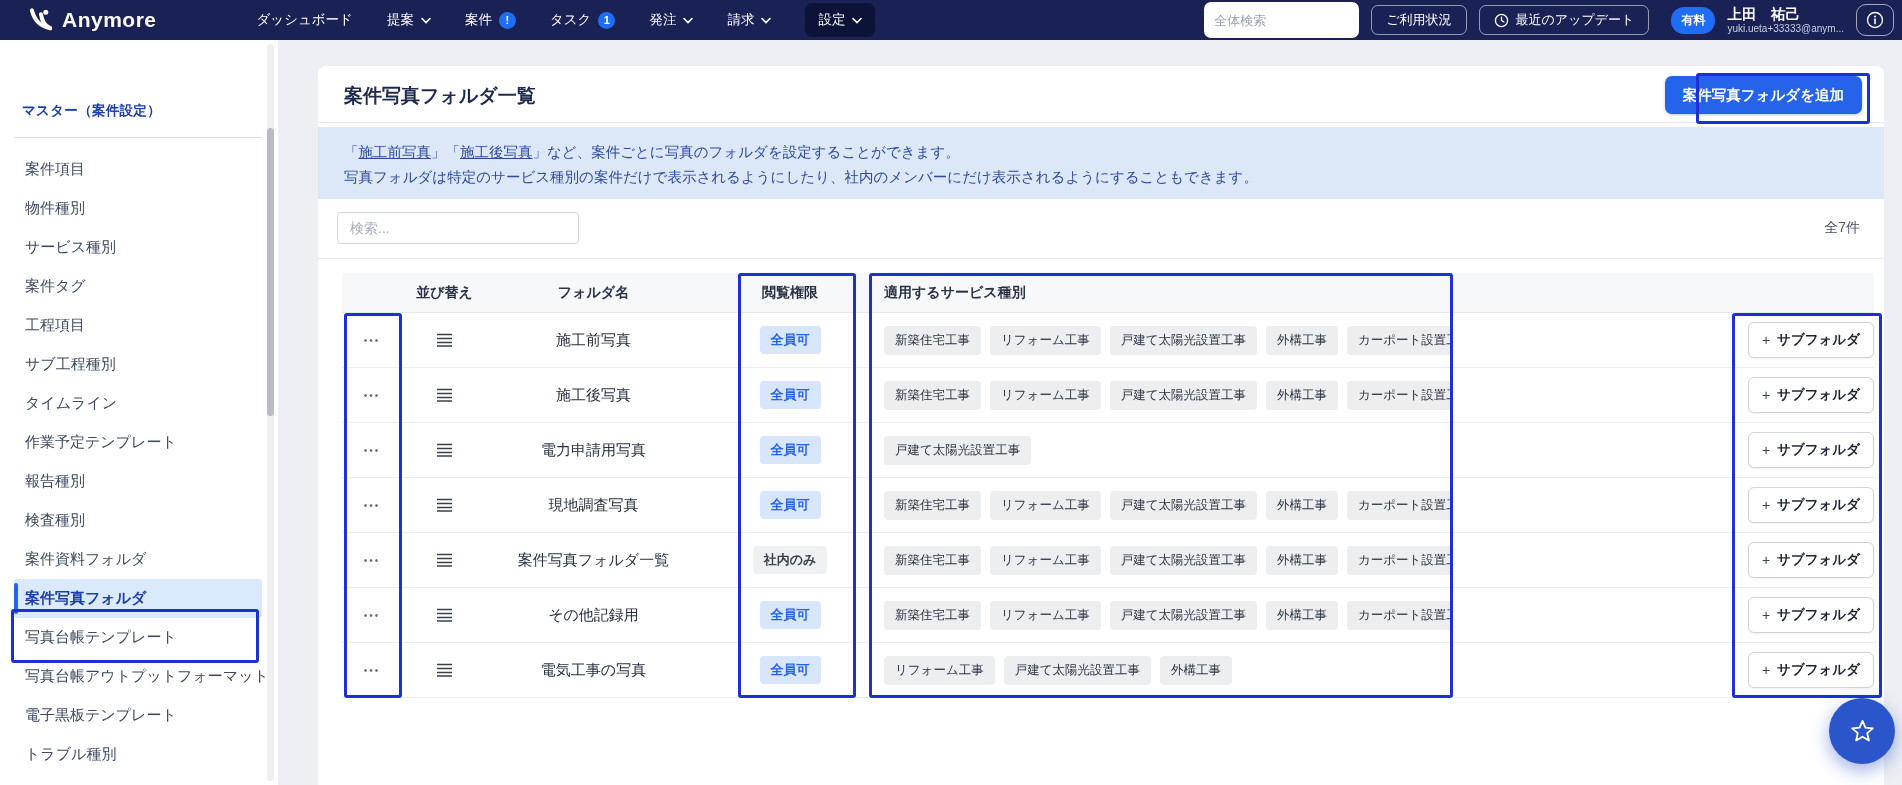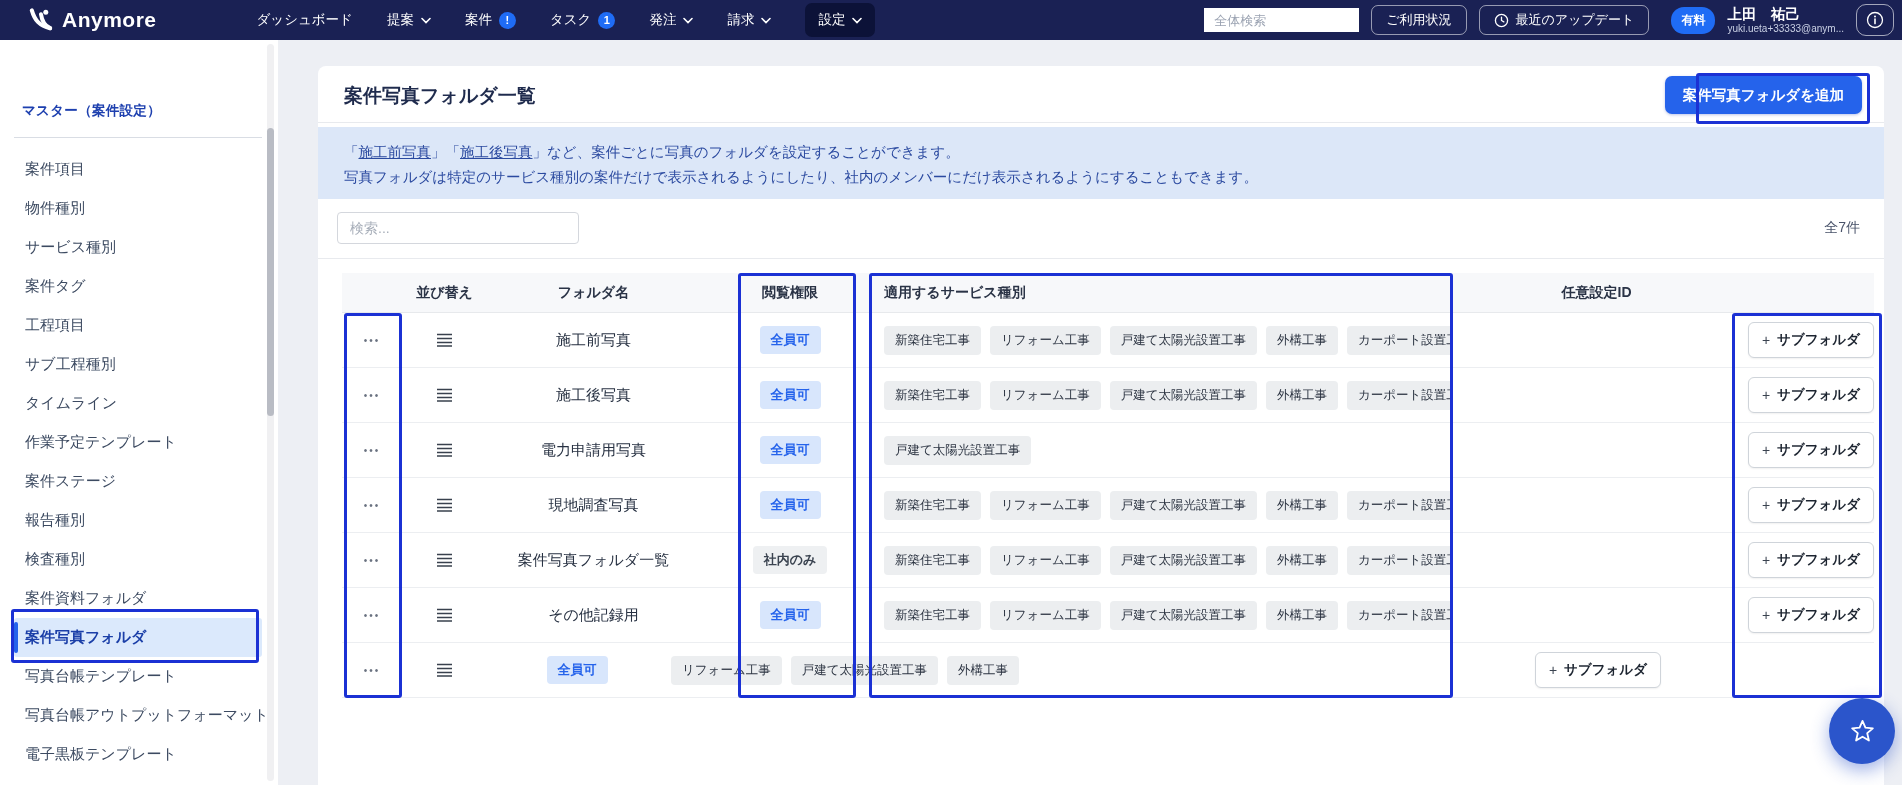--- a/index.html
+++ b/index.html
@@ -10,21 +10,21 @@
   .navbar { position:absolute; top:0; left:0; width:1902px; height:40px; background:#1a2154;
             display:flex; align-items:center; padding:0 8px 0 28px; z-index:30; }
   .brand { display:flex; align-items:center; gap:9px; cursor:pointer; }
   .brand-text { color:#fff; font-size:21px; font-weight:bold; letter-spacing:.5px; }
   .nav-menu { display:flex; align-items:center; gap:34px; margin-left:100px; }
   .nav-item { display:flex; align-items:center; gap:7px; color:#fff; font-size:13.5px; cursor:pointer; white-space:nowrap; }
   .nav-item.pill { background:#0c1238; padding:8px 13px; border-radius:7px; }
   .nav-badge { width:17px; height:17px; border-radius:50%; background:#1f6cf5; color:#fff;
                font-size:11px; font-weight:bold; display:flex; align-items:center; justify-content:center; }
   .nav-right { margin-left:auto; display:flex; align-items:center; gap:12px; }
-  .nav-search { width:155px; height:24px; border:none; border-radius:0; background:#fff;
+  .nav-search { width:155px; height:36px; border:none; border-radius:7px; background:#fff;
                 font-size:13px; padding:0 10px; color:#333; outline:none; font-family:inherit; }
   .nav-search::placeholder { color:#9aa2b1; }
   .nav-btn { height:30px; display:flex; align-items:center; gap:7px; padding:0 14px; border-radius:7px;
              border:1px solid rgba(255,255,255,.55); background:transparent; color:#fff; font-size:13px;
              cursor:pointer; white-space:nowrap; font-family:inherit; }
   .plan-badge { background:#1f6cf5; color:#fff; font-size:12px; font-weight:bold; padding:5px 10px;
                 border-radius:13px; margin-left:10px; white-space:nowrap; }
   .user-block { display:flex; flex-direction:column; justify-content:center; line-height:1.25; cursor:pointer; }
   .user-name { color:#fff; font-size:14.5px; font-weight:bold; white-space:nowrap; }
   .user-email { color:#c9d0e4; font-size:10px; white-space:nowrap; }
@@ -193,23 +193,20 @@
       <div class="side-item">
         <span>サブ工程種別</span>
       </div>
       <div class="side-item">
         <span>タイムライン</span>
       </div>
       <div class="side-item">
         <span>作業予定テンプレート</span>
       </div>
       <div class="side-item">
-        <span>案件ステージ</span>
-      </div>
-      <div class="side-item">
         <span>報告種別</span>
       </div>
       <div class="side-item">
         <span>検査種別</span>
       </div>
       <div class="side-item">
         <span>案件資料フォルダ</span>
       </div>
       <div class="side-item active">
         <span class="active-bar"></span>
@@ -245,21 +242,20 @@
   <div class="total-count">全7件</div>
   <div class="mid-divider"></div>
 
   <div class="ftable">
     <div class="thead">
       <div class="cell c0"></div>
       <div class="cell c1">並び替え</div>
       <div class="cell c2">フォルダ名</div>
       <div class="cell c3">閲覧権限</div>
       <div class="cell c4">適用するサービス種別</div>
-      <div class="cell c5">任意設定ID</div>
       <div class="cell c6"></div>
     </div>
     <div>
         <div class="trow">
           <div class="cell c0">
             <button class="dots">•••</button>
           </div>
           <div class="cell c1">
             <span class="drag">
               <svg width="17" height="14" viewBox="0 0 17 14">
@@ -436,20 +432,21 @@
           <div class="cell c0">
             <button class="dots">•••</button>
           </div>
           <div class="cell c1">
             <span class="drag">
               <svg width="17" height="14" viewBox="0 0 17 14">
                 <path d="M1 1.5 H16 M1 5.5 H16 M1 9.5 H16 M1 13 H16" stroke="#39414e" stroke-width="1.5"></path>
               </svg>
             </span>
           </div>
+          <div class="cell c2 fname">電気工事の写真</div>
           <div class="cell c3">
             <span class="pbadge badge-all">全員可</span>
           </div>
           <div class="cell c4">
             <span class="chip">リフォーム工事</span>
             <span class="chip">戸建て太陽光設置工事</span>
             <span class="chip">外構工事</span>
           </div>
           <div class="cell c5"></div>
           <div class="cell c6">

